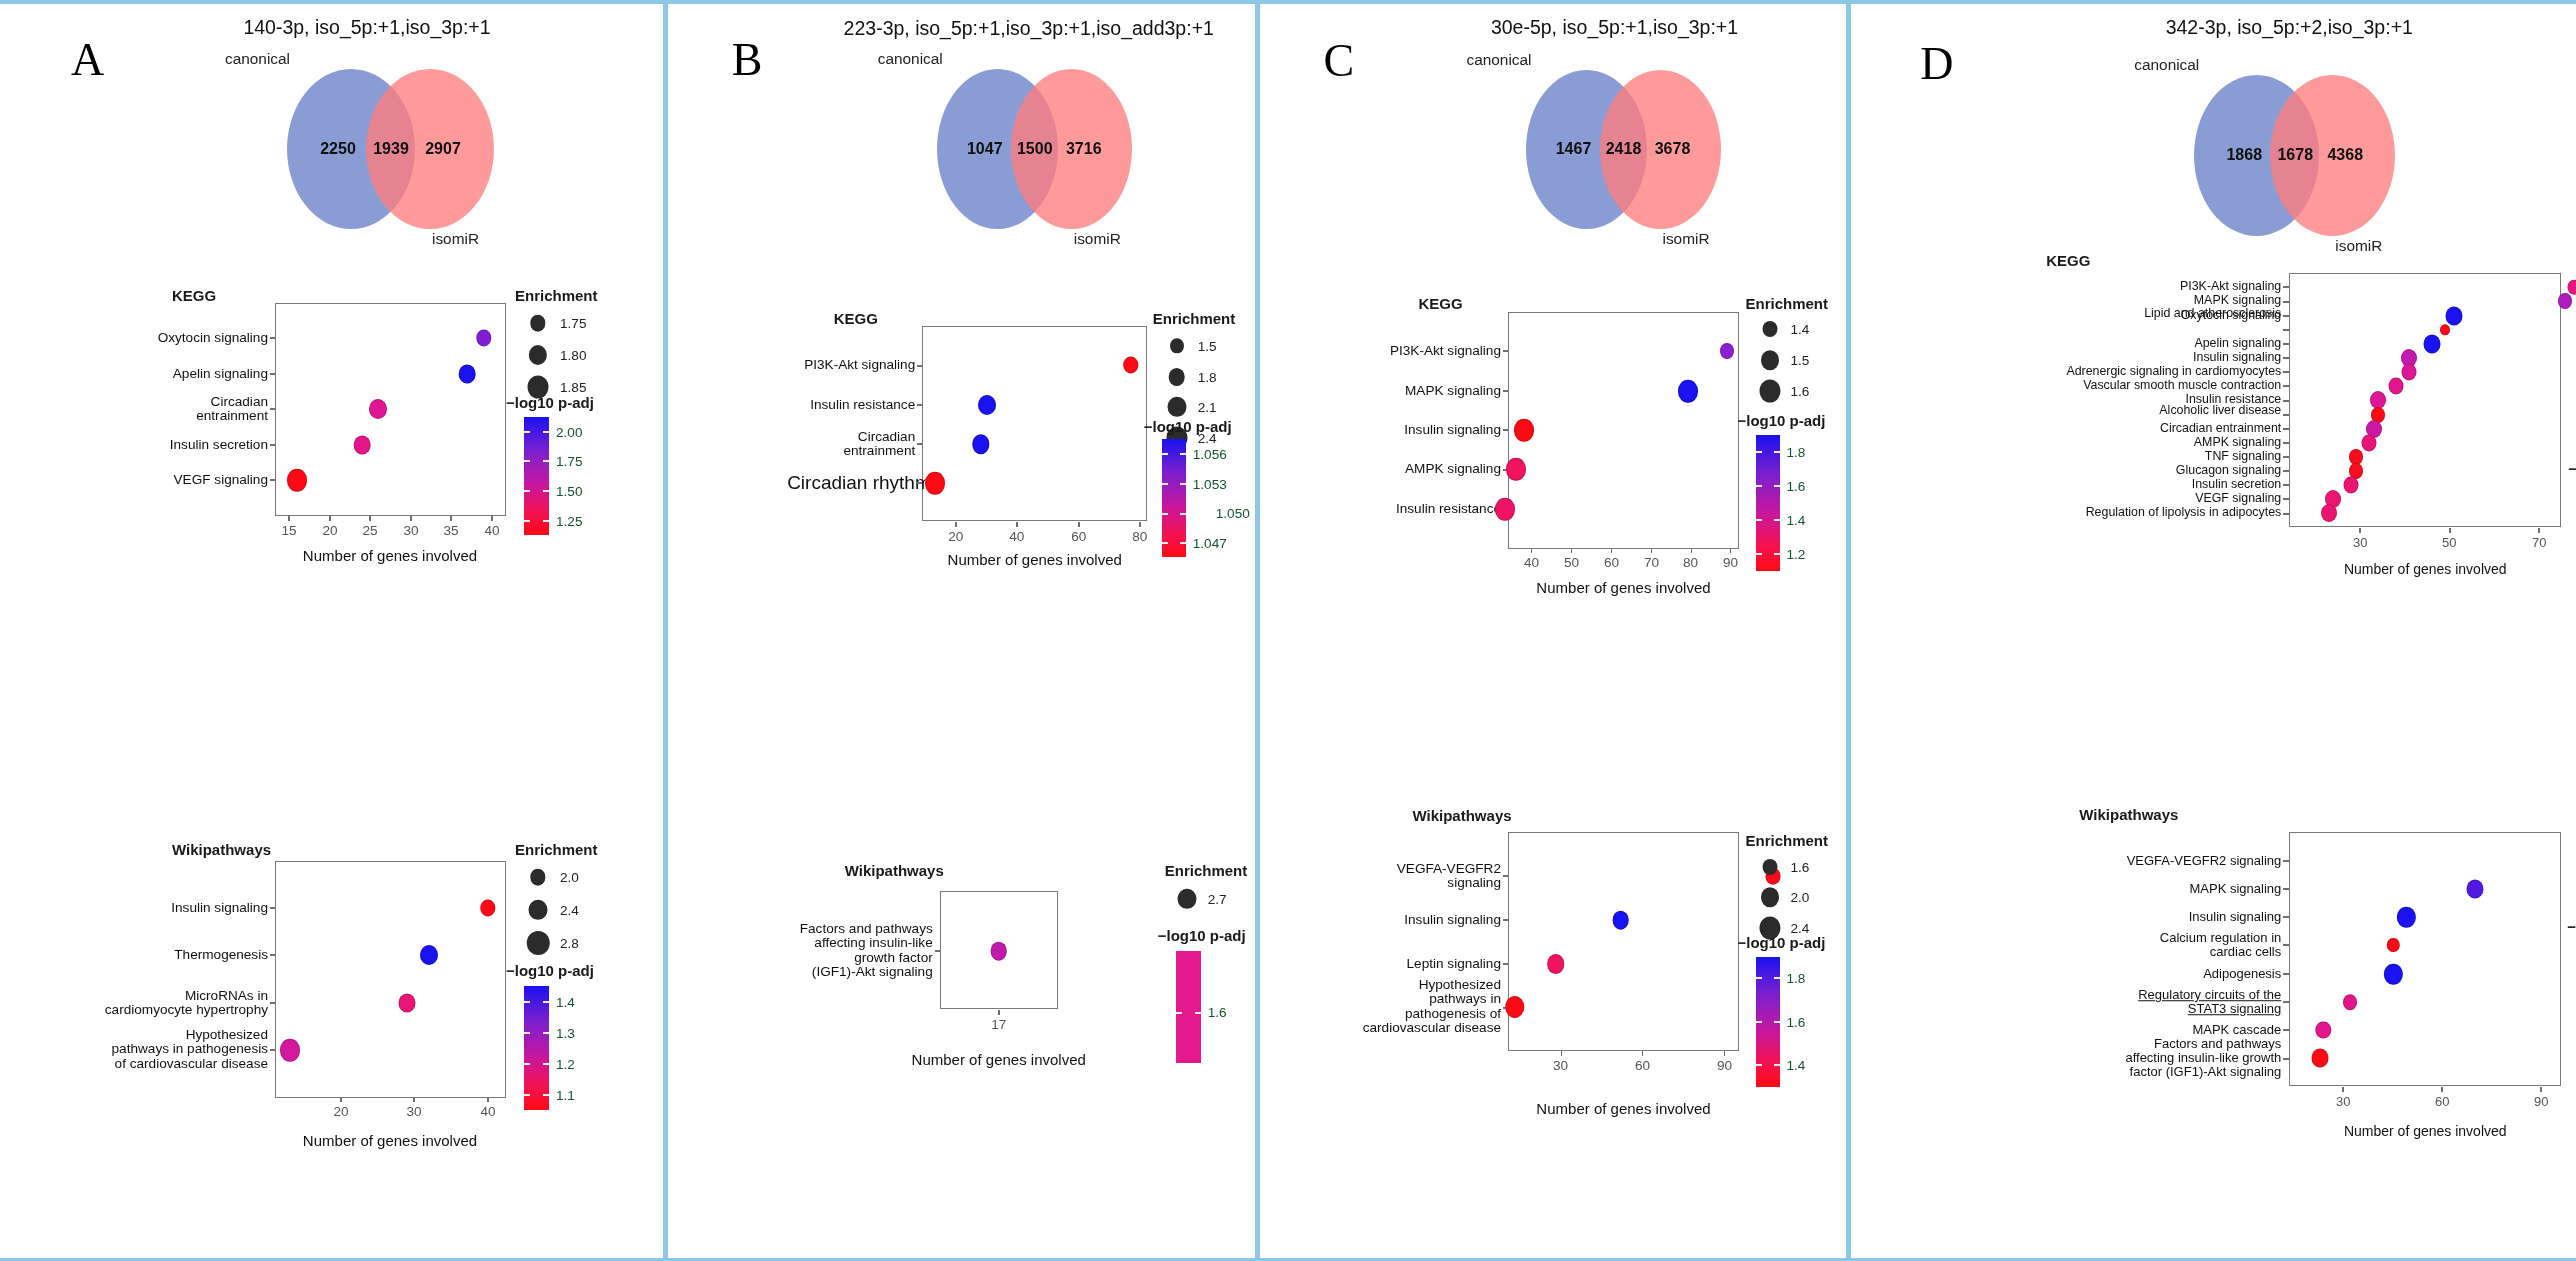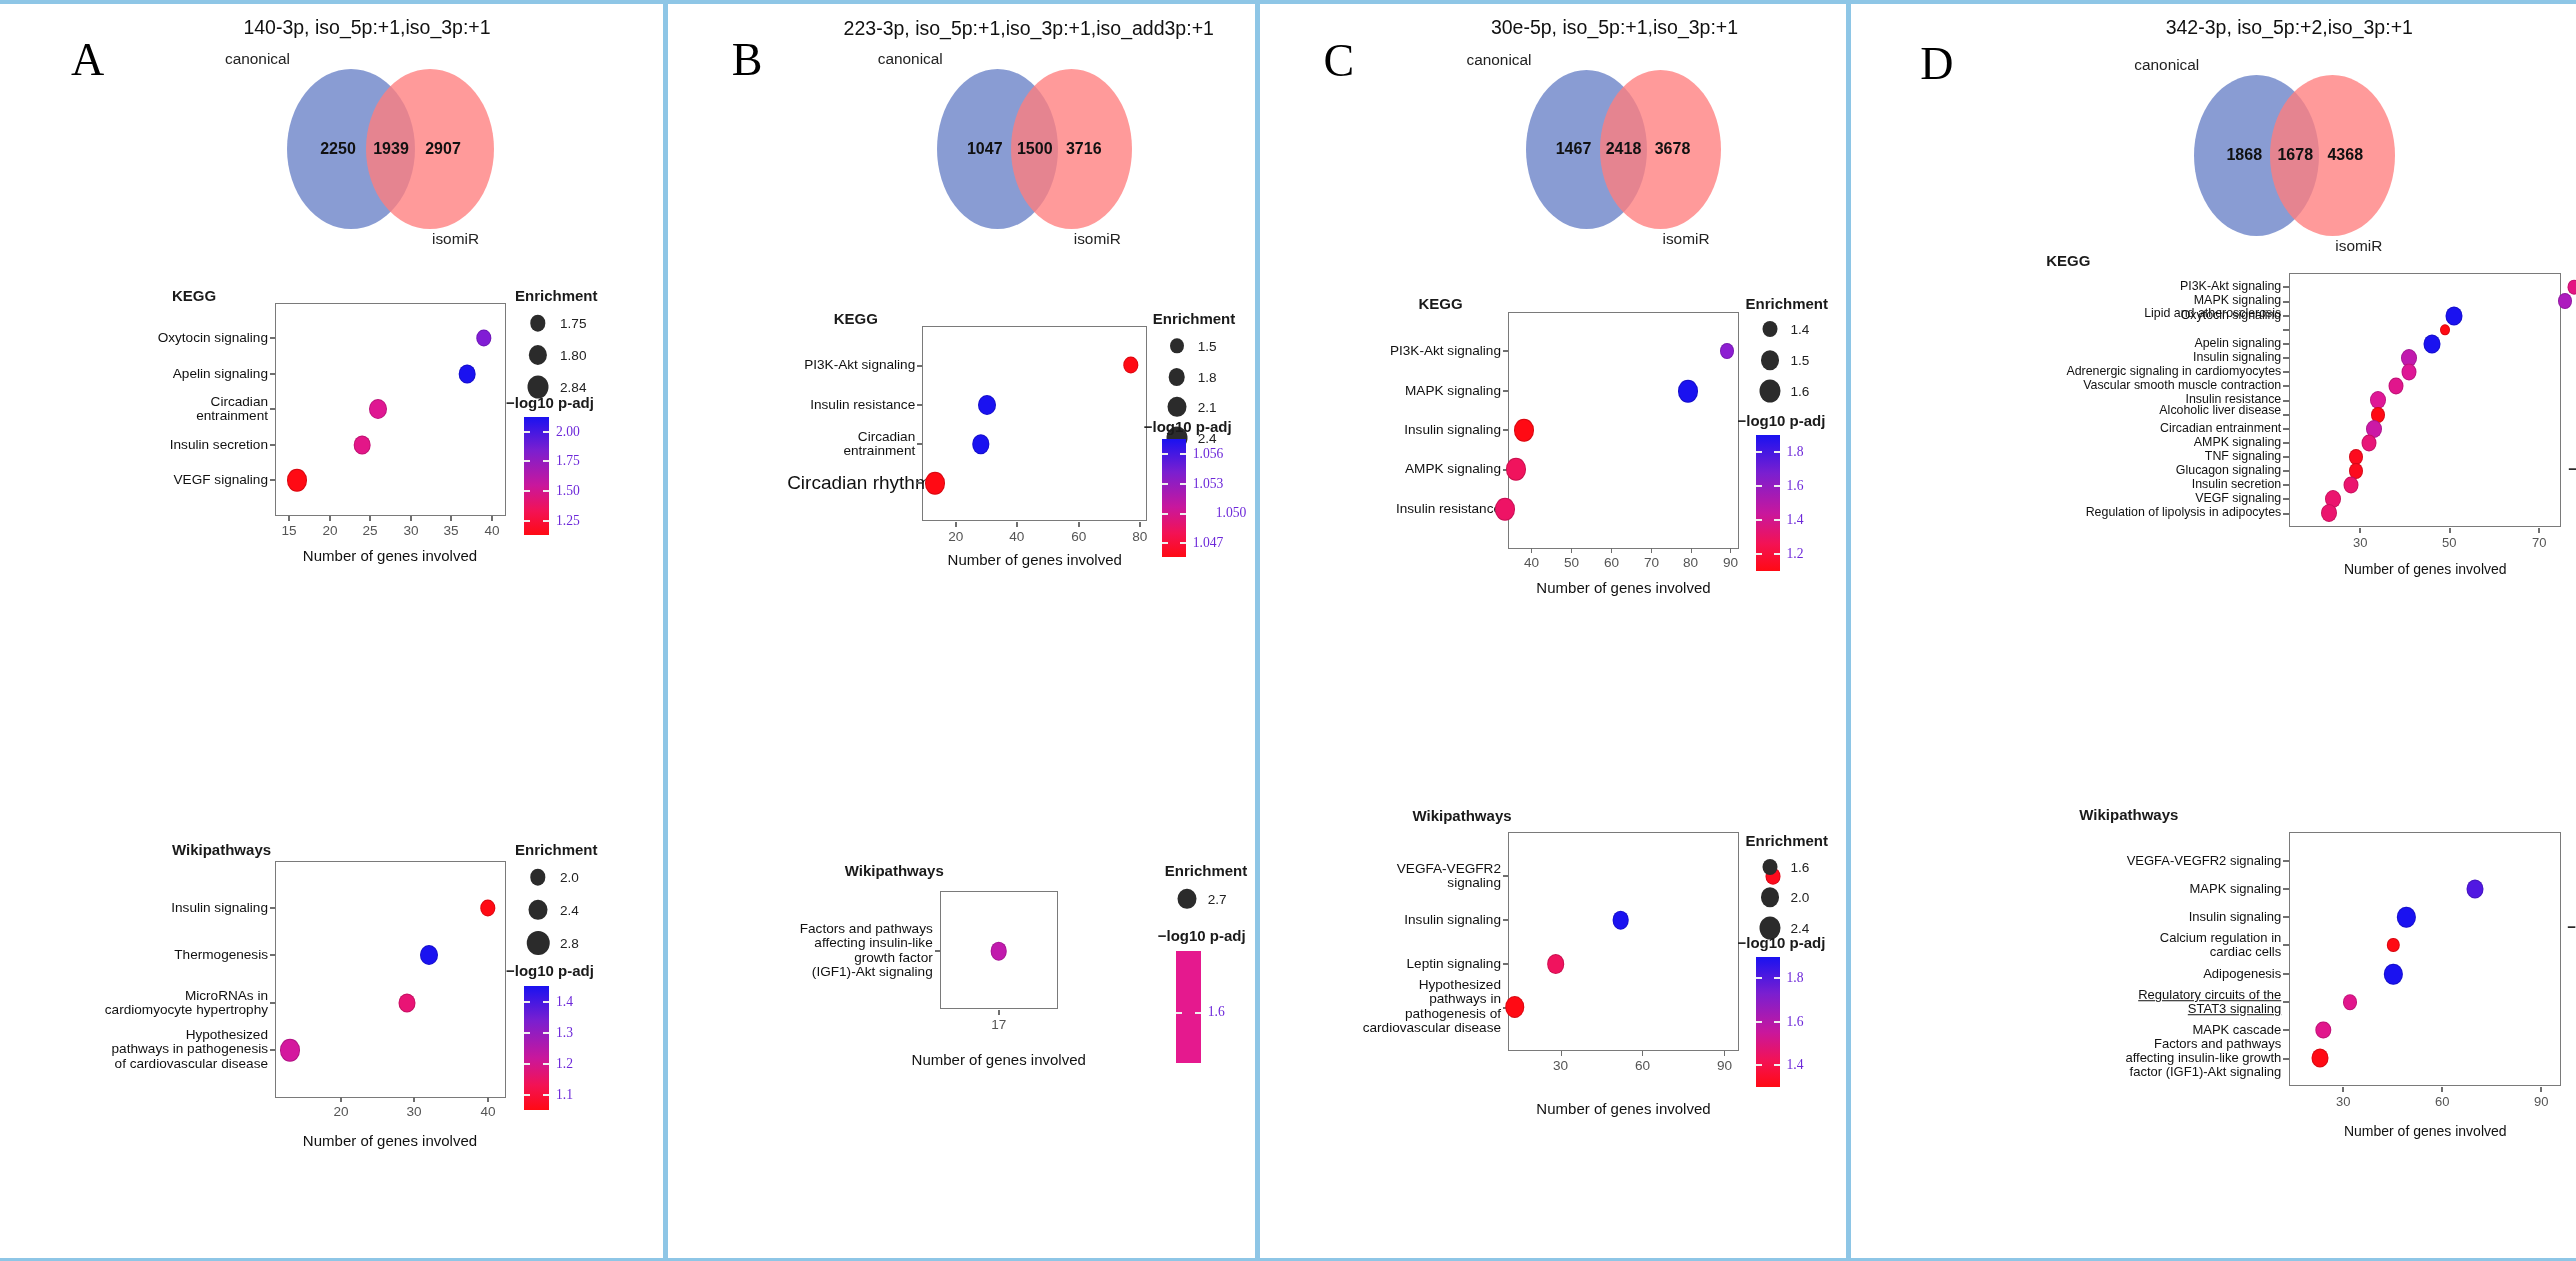--- a/index.html
+++ b/index.html
@@ -32,21 +32,21 @@
   .dp-xtick{position:absolute;width:1.8px;height:5.3px;background:#6f6f6f;}
   .dp-xlab{position:absolute;font-size:13.6px;color:#555;transform:translateX(-50%);}
   .dp-axis-title{position:absolute;font-size:15px;color:#111;transform:translateX(-50%);white-space:nowrap;}
   .dot{position:absolute;border-radius:50%;transform:translate(-50%,-50%);box-shadow:0 0 0 0.9px rgba(0,0,0,.16) inset;}
   .lg-title{position:absolute;font-size:15px;font-weight:bold;color:#1a1a1a;white-space:nowrap;}
   .lg-dot{position:absolute;border-radius:50%;background:#2b2b2b;transform:translate(-50%,-50%);}
   .lg-dot-lab{position:absolute;font-size:13.6px;color:#222;transform:translateY(-50%);white-space:nowrap;}
   .cbar{position:absolute;background:linear-gradient(to bottom,#1a12f0 0%,#7a1fd0 28%,#c9179c 58%,#f31254 80%,#ff0a14 100%);}
   .cbar-flat{position:absolute;background:#e5198e;}
   .cbar-tick{position:absolute;width:6px;height:1.8px;background:#efefef;}
-  .cbar-lab{position:absolute;font-size:13.6px;color:#6d28d9;transform:translateY(-50%);white-space:nowrap;font-family:Liberation Serif, serif;}
+  .cbar-lab{position:absolute;font-size:13.6px;color:#14532d;transform:translateY(-50%);white-space:nowrap;}
 </style>
 </head>
 <body>
 
 <div class="figure">
   <div class="panel panel-A">
       <div class="panel-letter" style="left: 71px; top: 33px;">A</div>
       <div class="venn-title" style="left: 367px; top: 12px; transform: translateX(-50%);">140-3p, iso_5p:+1,iso_3p:+1</div>
       <div class="venn" style="left: 287px; top: 65px; width: 207px; height: 160px;">
         <div class="ell ell-l" style="left: 0px; top: 0px; width: 128px; height: 160px;"></div>
@@ -88,21 +88,21 @@
         <div class="dot" style="left: 467px; top: 370px; width: 16.7px; height: 19px; background: rgb(26, 18, 240);"></div>
         <div class="dot" style="left: 378px; top: 405px; width: 18px; height: 20px; background: rgb(223, 23, 146);"></div>
         <div class="dot" style="left: 362px; top: 441px; width: 16.7px; height: 19px; background: rgb(227, 22, 136);"></div>
         <div class="dot" style="left: 297px; top: 476px; width: 20px; height: 22.5px; background: rgb(255, 10, 20);"></div>
         <div class="lg-title" style="left: 515px; top: 283px;">Enrichment</div>
         <div class="lg-dot" style="left: 538px; top: 319px; width: 15.4px; height: 16.6px;"></div>
         <div class="lg-dot-lab" style="left: 560px; top: 319px;">1.75</div>
         <div class="lg-dot" style="left: 538px; top: 351px; width: 18.3px; height: 20px;"></div>
         <div class="lg-dot-lab" style="left: 560px; top: 351px;">1.80</div>
         <div class="lg-dot" style="left: 538px; top: 383px; width: 21px; height: 23px;"></div>
-        <div class="lg-dot-lab" style="left: 560px; top: 383px;">2.84</div>
+        <div class="lg-dot-lab" style="left: 560px; top: 383px;">1.85</div>
         <div class="lg-title" style="left: 506px; top: 390px;">−log10 p-adj</div>
         <div class="cbar" style="left: 524px; top: 413px; width: 25px; height: 118px;"></div>
         <div class="cbar-tick" style="left: 524px; top: 427px;"></div>
         <div class="cbar-tick" style="left: 543px; top: 427px;"></div>
         <div class="cbar-lab" style="left: 556px; top: 428px;">2.00</div>
         <div class="cbar-tick" style="left: 524px; top: 456px;"></div>
         <div class="cbar-tick" style="left: 543px; top: 456px;"></div>
         <div class="cbar-lab" style="left: 556px; top: 457px;">1.75</div>
         <div class="cbar-tick" style="left: 524px; top: 486px;"></div>
         <div class="cbar-tick" style="left: 543px; top: 486px;"></div>

